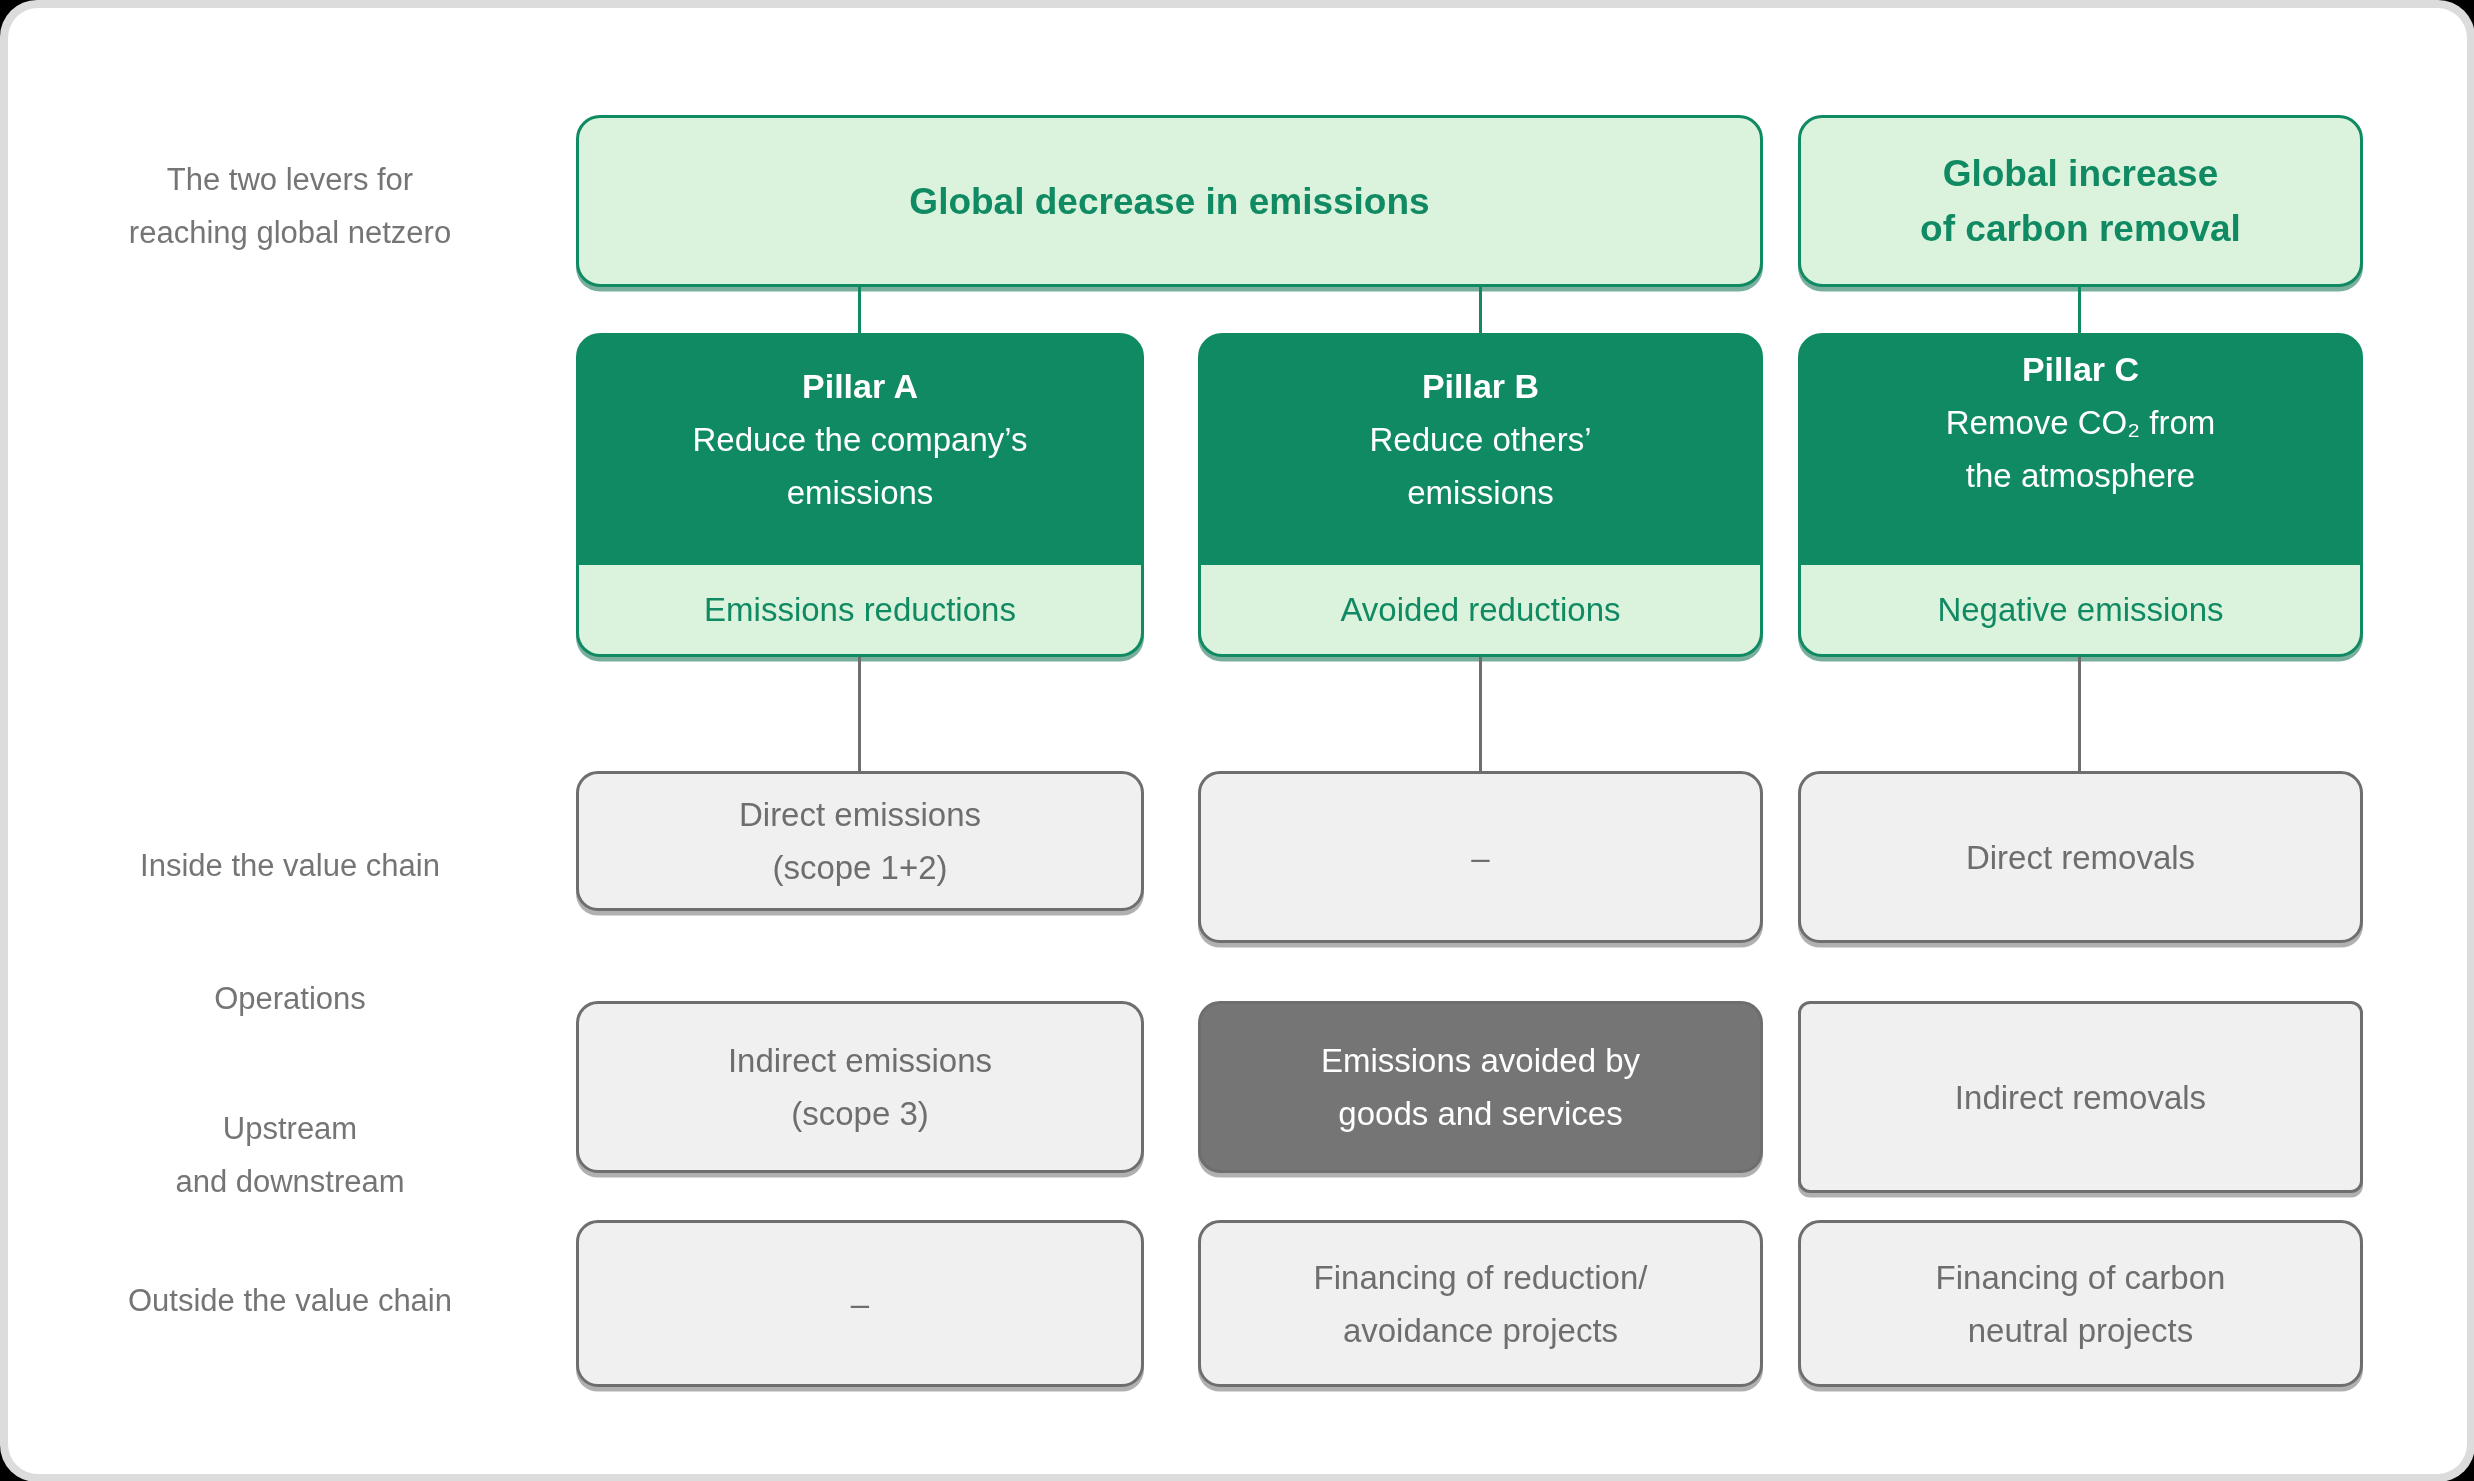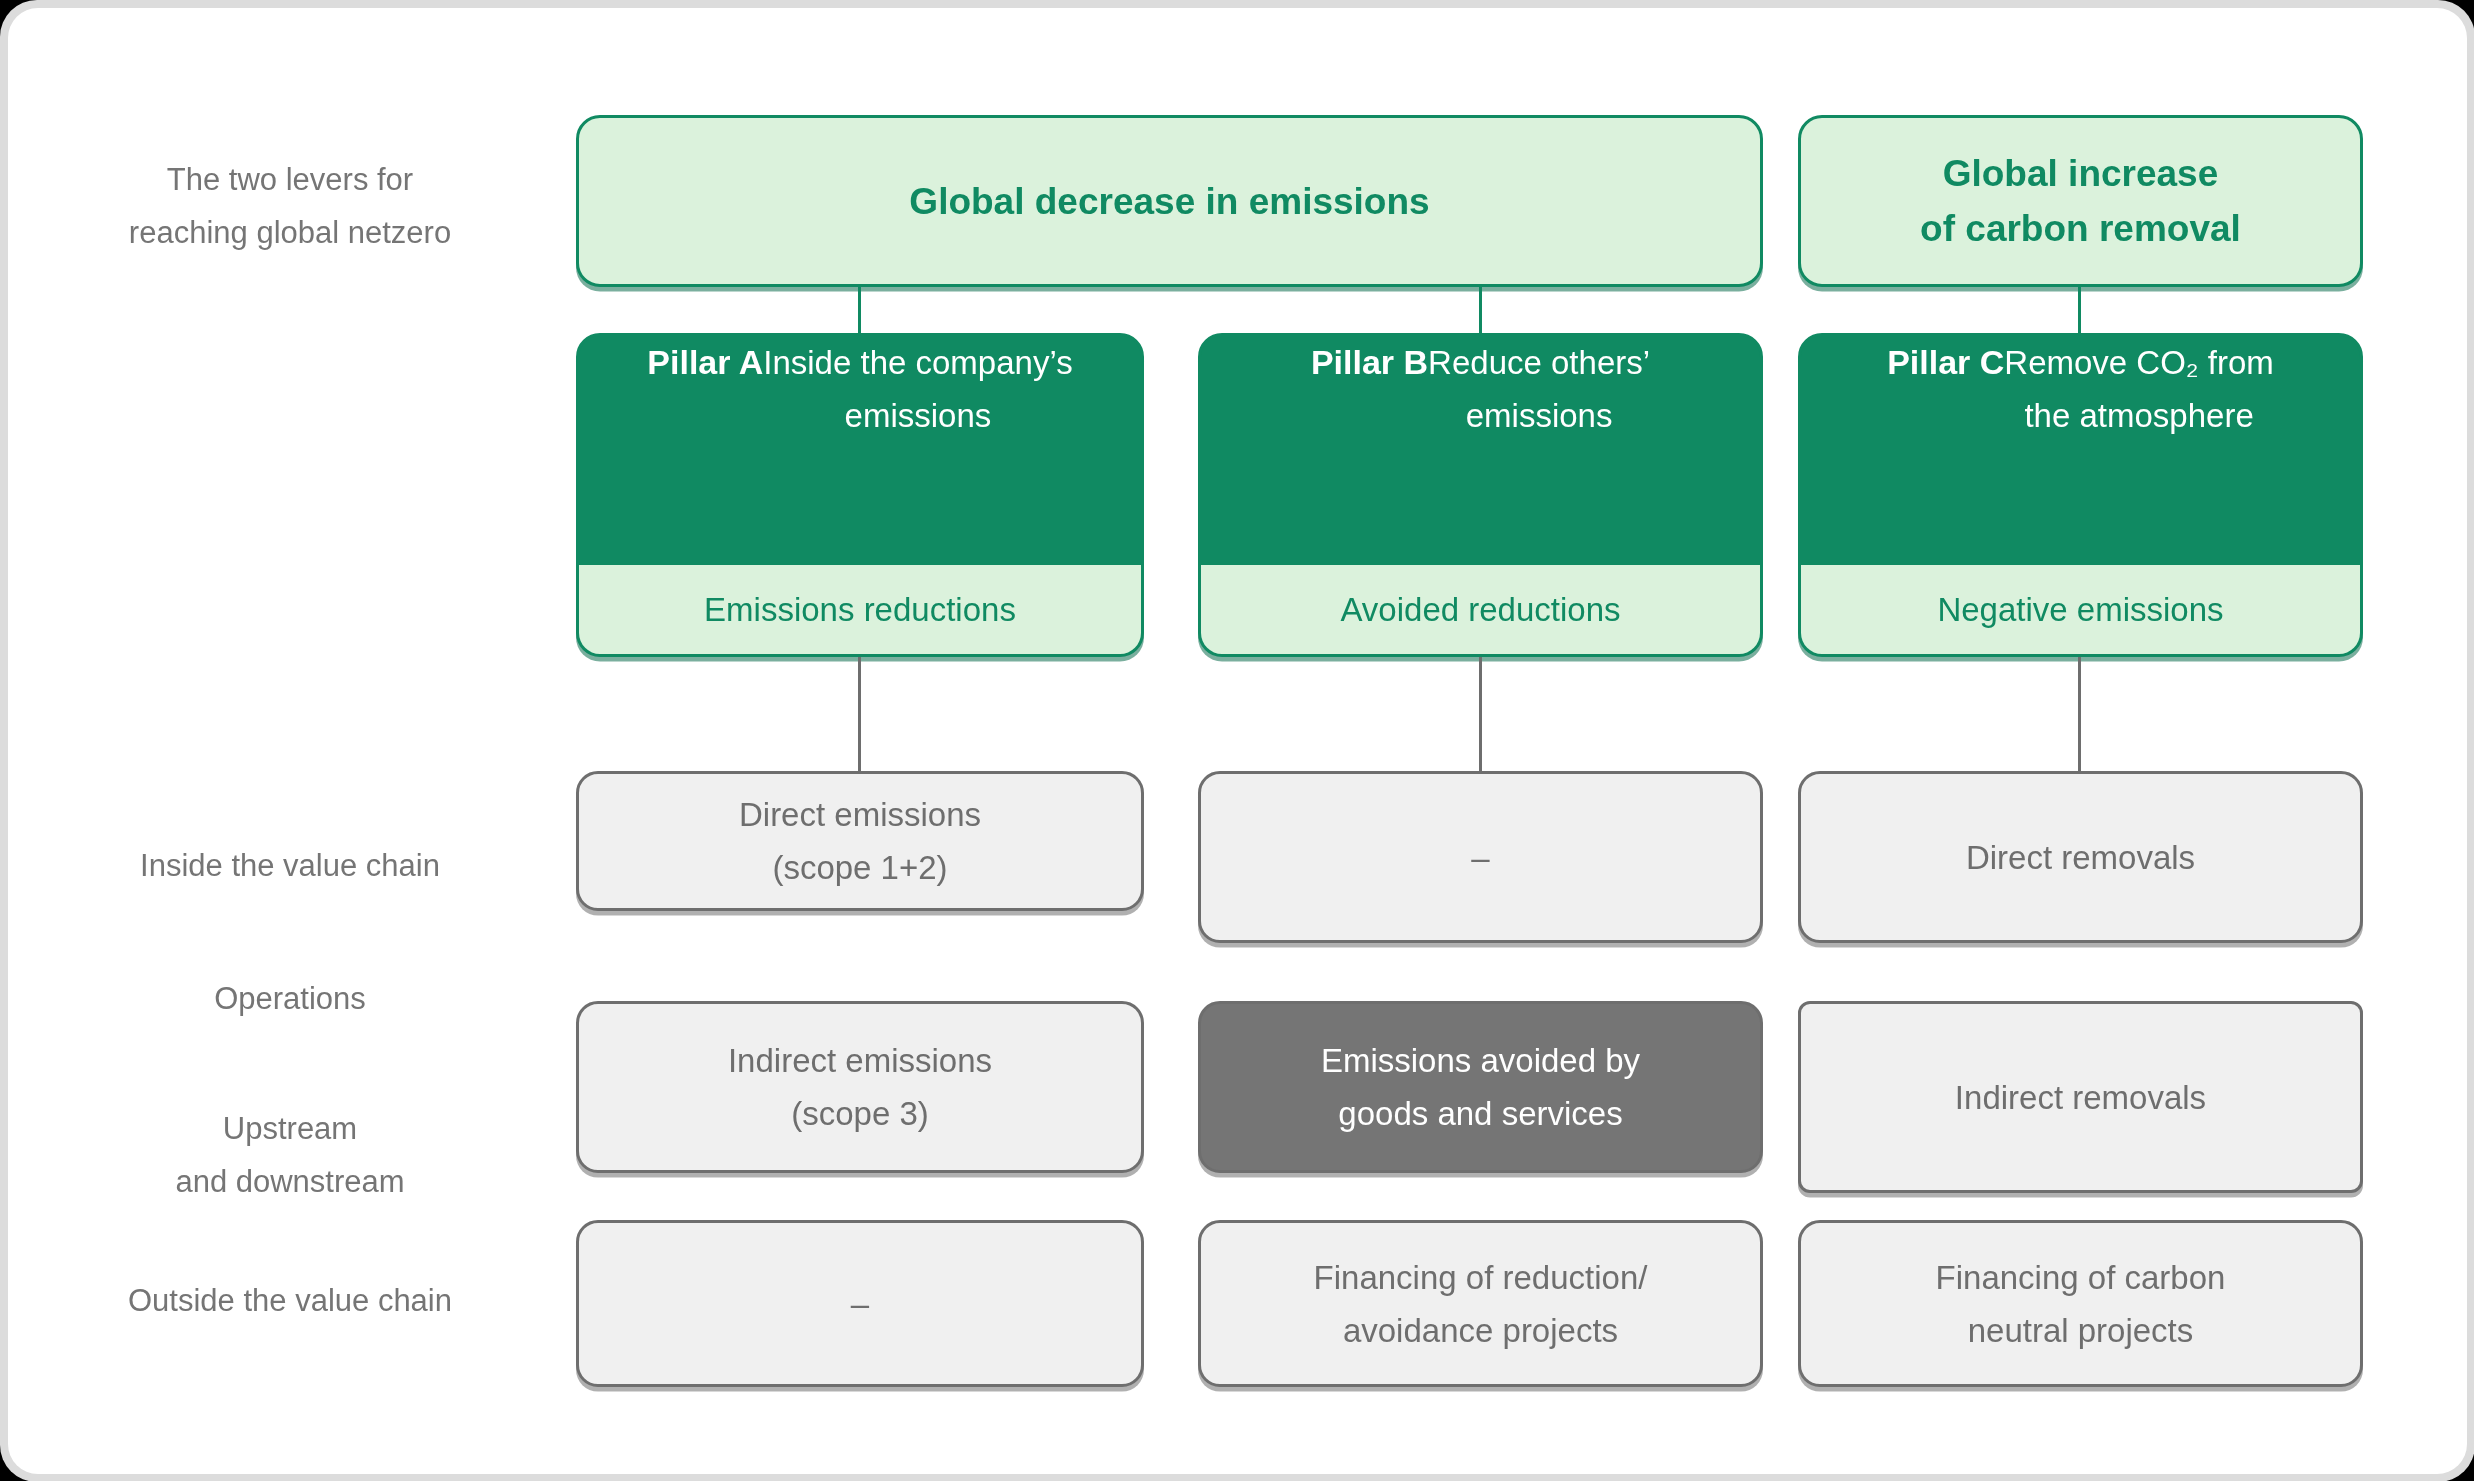--- a/index.html
+++ b/index.html
@@ -16,21 +16,21 @@
 
   
   .gbox{background:#dbf2dc;border:3.4px solid #108a62;border-radius:24px;
         color:#108a62;font-weight:bold;font-size:37px;line-height:55px;text-align:center;
         white-space:pre-line;display:flex;align-items:center;justify-content:center;
         box-shadow:0 4.6px 0 rgba(13,110,78,0.55);}
 
   
   .pillar{background:#108a62;border:3.4px solid #108a62;border-radius:24px;overflow:hidden;
           display:flex;flex-direction:column;box-shadow:0 4.6px 0 rgba(13,110,78,0.55);}
-  .pillar-main{flex:1;display:flex;flex-direction:row;justify-content:center;
+  .pillar-main{flex:1;display:flex;flex-direction:column;justify-content:center;
                color:#ffffff;text-align:center;padding-bottom:23px;}
   .pillar-title{font-weight:bold;font-size:34px;line-height:53px;}
   .pillar-subtitle{font-size:33px;line-height:53px;white-space:pre-line;}
   .pillar-tag{height:89px;background:#dbf2dc;color:#108a62;font-weight:normal;font-size:33px;
               display:flex;align-items:center;justify-content:center;text-align:center;}
 
   
   .cell{background:#f0f0f0;border:3.4px solid #6e6e6e;border-radius:22px;
         color:#6e6e6e;font-size:33px;line-height:53px;text-align:center;white-space:pre-line;
         display:flex;align-items:center;justify-content:center;
@@ -60,21 +60,21 @@
     <div class="abs gbox" style="left:1790px;top:107px;width:565px;height:172px;">Global increase
 of carbon removal</div>
 
     <div class="abs conn-green" style="left:850px;top:279px;height:46px;"></div>
     <div class="abs conn-green" style="left:1471px;top:279px;height:46px;"></div>
     <div class="abs conn-green" style="left:2070px;top:279px;height:46px;"></div>
 
     <div class="abs pillar" style="left:568px;top:325px;width:568px;height:324px;">
       <div class="pillar-main">
         <div class="pillar-title">Pillar A</div>
-        <div class="pillar-subtitle">Inside the company’s
+        <div class="pillar-subtitle">Reduce the company’s
 emissions</div>
       </div>
       <div class="pillar-tag">Emissions reductions</div>
     </div>
 
     <div class="abs pillar" style="left:1190px;top:325px;width:565px;height:324px;">
       <div class="pillar-main">
         <div class="pillar-title">Pillar B</div>
         <div class="pillar-subtitle">Reduce others’
 emissions</div>

